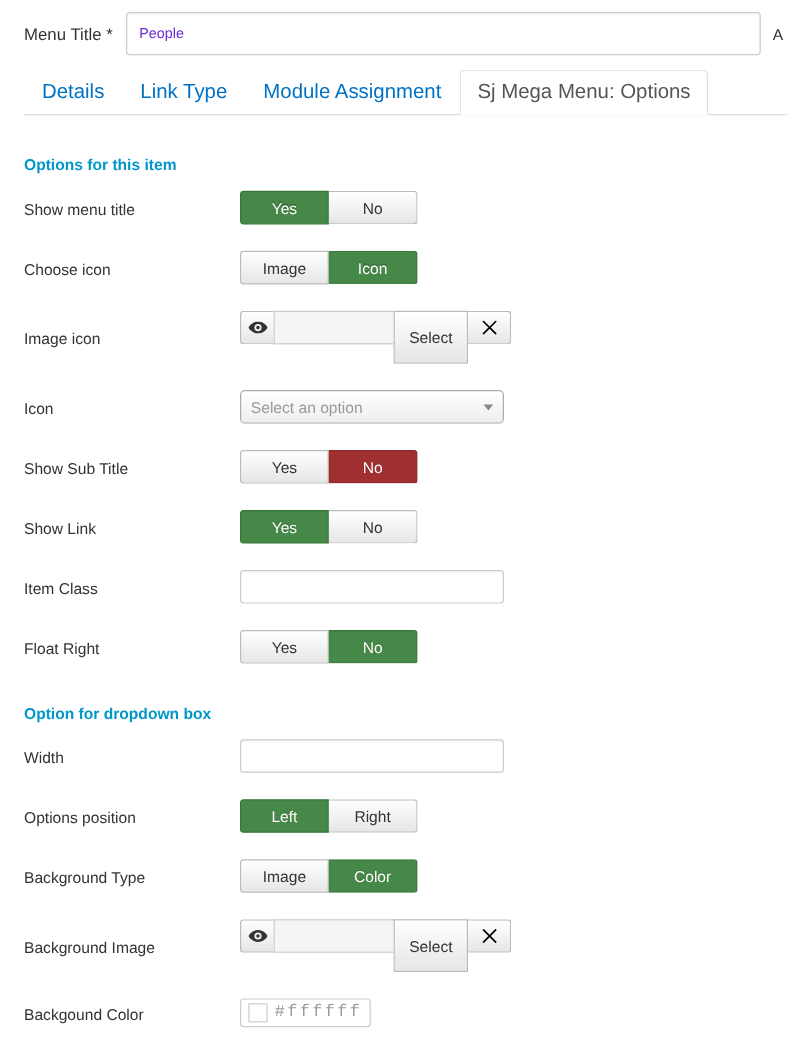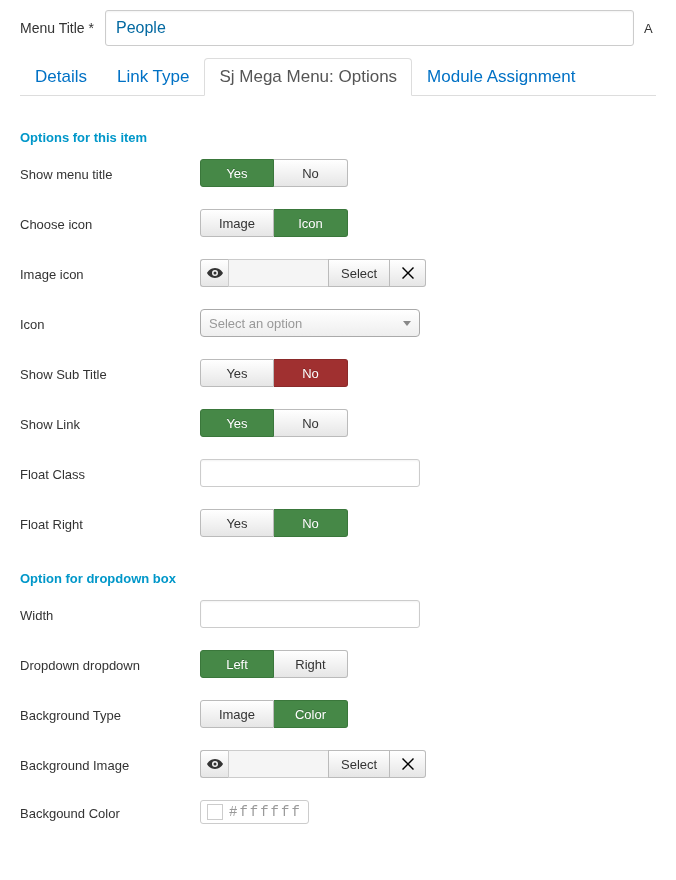--- a/index.html
+++ b/index.html
@@ -2,21 +2,21 @@
 <html><head>
 <meta charset="utf-8">
 <style>
   * { box-sizing: border-box; }
   html, body { margin:0; padding:0; font-family: Arial, Helvetica, sans-serif; font-size:13px; color:#333; background:#fff; }
   .page { width:676px; min-height:880px; padding:10px 20px; }
   .top-row { display:flex; align-items:center; margin-bottom:12px; }
   .top-label { width:80px; font-size:14px; color:#333; }
   .top-input { flex:1; margin-left:5px; }
   .top-input input {
-    width:100%; height:36px; padding:4px 10px; font-size:16px; color:#0369a1;
+    width:100%; height:36px; padding:4px 10px; font-size:12px; color:#6d28d9;
     border:1px solid #ccc; border-radius:3px;
     box-shadow: inset 0 1px 2px rgba(0,0,0,0.05);
   }
   .top-side { width:12px; margin-left:10px; font-size:13px; color:#333; overflow:hidden; white-space:nowrap; }
 
   .tabs { display:flex; border-bottom:1px solid #ddd; margin-bottom:10px; }
   .tab {
     padding:8px 14px; font-size:17px; color:#0071c5; cursor:pointer;
     border:1px solid transparent; margin-bottom:-1px;
   }
@@ -52,21 +52,21 @@
   .media-preview {
     width:28px; height:28px; display:inline-flex; align-items:center; justify-content:center;
     border:1px solid #bbb; border-right:0; border-radius:3px 0 0 3px;
     background:linear-gradient(#fff,#e6e6e6);
   }
   .media-input {
     width:100px; height:28px; border:1px solid #ccc; border-right:0;
     background:#f5f5f5;
   }
   .media-btn {
-    height:28px; padding:0 12px; font-size:13px;
+    height:44px; padding:0 12px; font-size:13px;
     border:1px solid #bbb; background:linear-gradient(#fff,#e6e6e6);
     display:inline-flex; align-items:center; cursor:pointer;
   }
   .media-clear {
     width:36px; height:28px;
     border:1px solid #bbb; border-left:0; border-radius:0 3px 3px 0;
     background:linear-gradient(#fff,#e6e6e6);
     display:inline-flex; align-items:center; justify-content:center; cursor:pointer;
     font-weight:bold; font-size:16px;
   }
@@ -98,22 +98,22 @@
     <div class="top-label">Menu Title *</div>
     <div class="top-input">
       <input type="text" value="People" style="">
     </div>
     <div class="top-side">A</div>
   </div>
 
   <div class="tabs">
     <div class="tab">Details</div>
     <div class="tab">Link Type</div>
+    <div class="tab">Module Assignment</div>
     <div class="tab active">Sj Mega Menu: Options</div>
-    <div class="tab">Module Assignment</div>
   </div>
 
   <div class="section-title">Options for this item</div>
 
   <div class="form-row">
     <div class="form-label">Show menu title</div>
     <div class="form-control">
       <div class="btn-group">
         <div class="btn on-green">Yes</div>
         <div class="btn">No</div>
@@ -176,21 +176,21 @@
     <div class="form-control">
       <div class="btn-group">
         <div class="btn on-green">Yes</div>
         <div class="btn">No</div>
       </div>
     </div>
   </div>
 
 
   <div class="form-row">
-    <div class="form-label">Float Class</div>
+    <div class="form-label">Item Class</div>
     <div class="form-control">
       <input class="text-input" type="text" value="" style="">
     </div>
   </div>
 
   <div class="form-row">
     <div class="form-label">Float Right</div>
     <div class="form-control">
       <div class="btn-group">
         <div class="btn">Yes</div>
@@ -202,21 +202,21 @@
   <div class="section-title">Option for dropdown box</div>
 
   <div class="form-row">
     <div class="form-label">Width</div>
     <div class="form-control">
       <input class="text-input" type="text" value="" style="">
     </div>
   </div>
 
   <div class="form-row">
-    <div class="form-label">Dropdown dropdown</div>
+    <div class="form-label">Options position</div>
     <div class="form-control">
       <div class="btn-group">
         <div class="btn on-green">Left</div>
         <div class="btn">Right</div>
       </div>
     </div>
   </div>
 
   <div class="form-row">
     <div class="form-label">Background Type</div>

